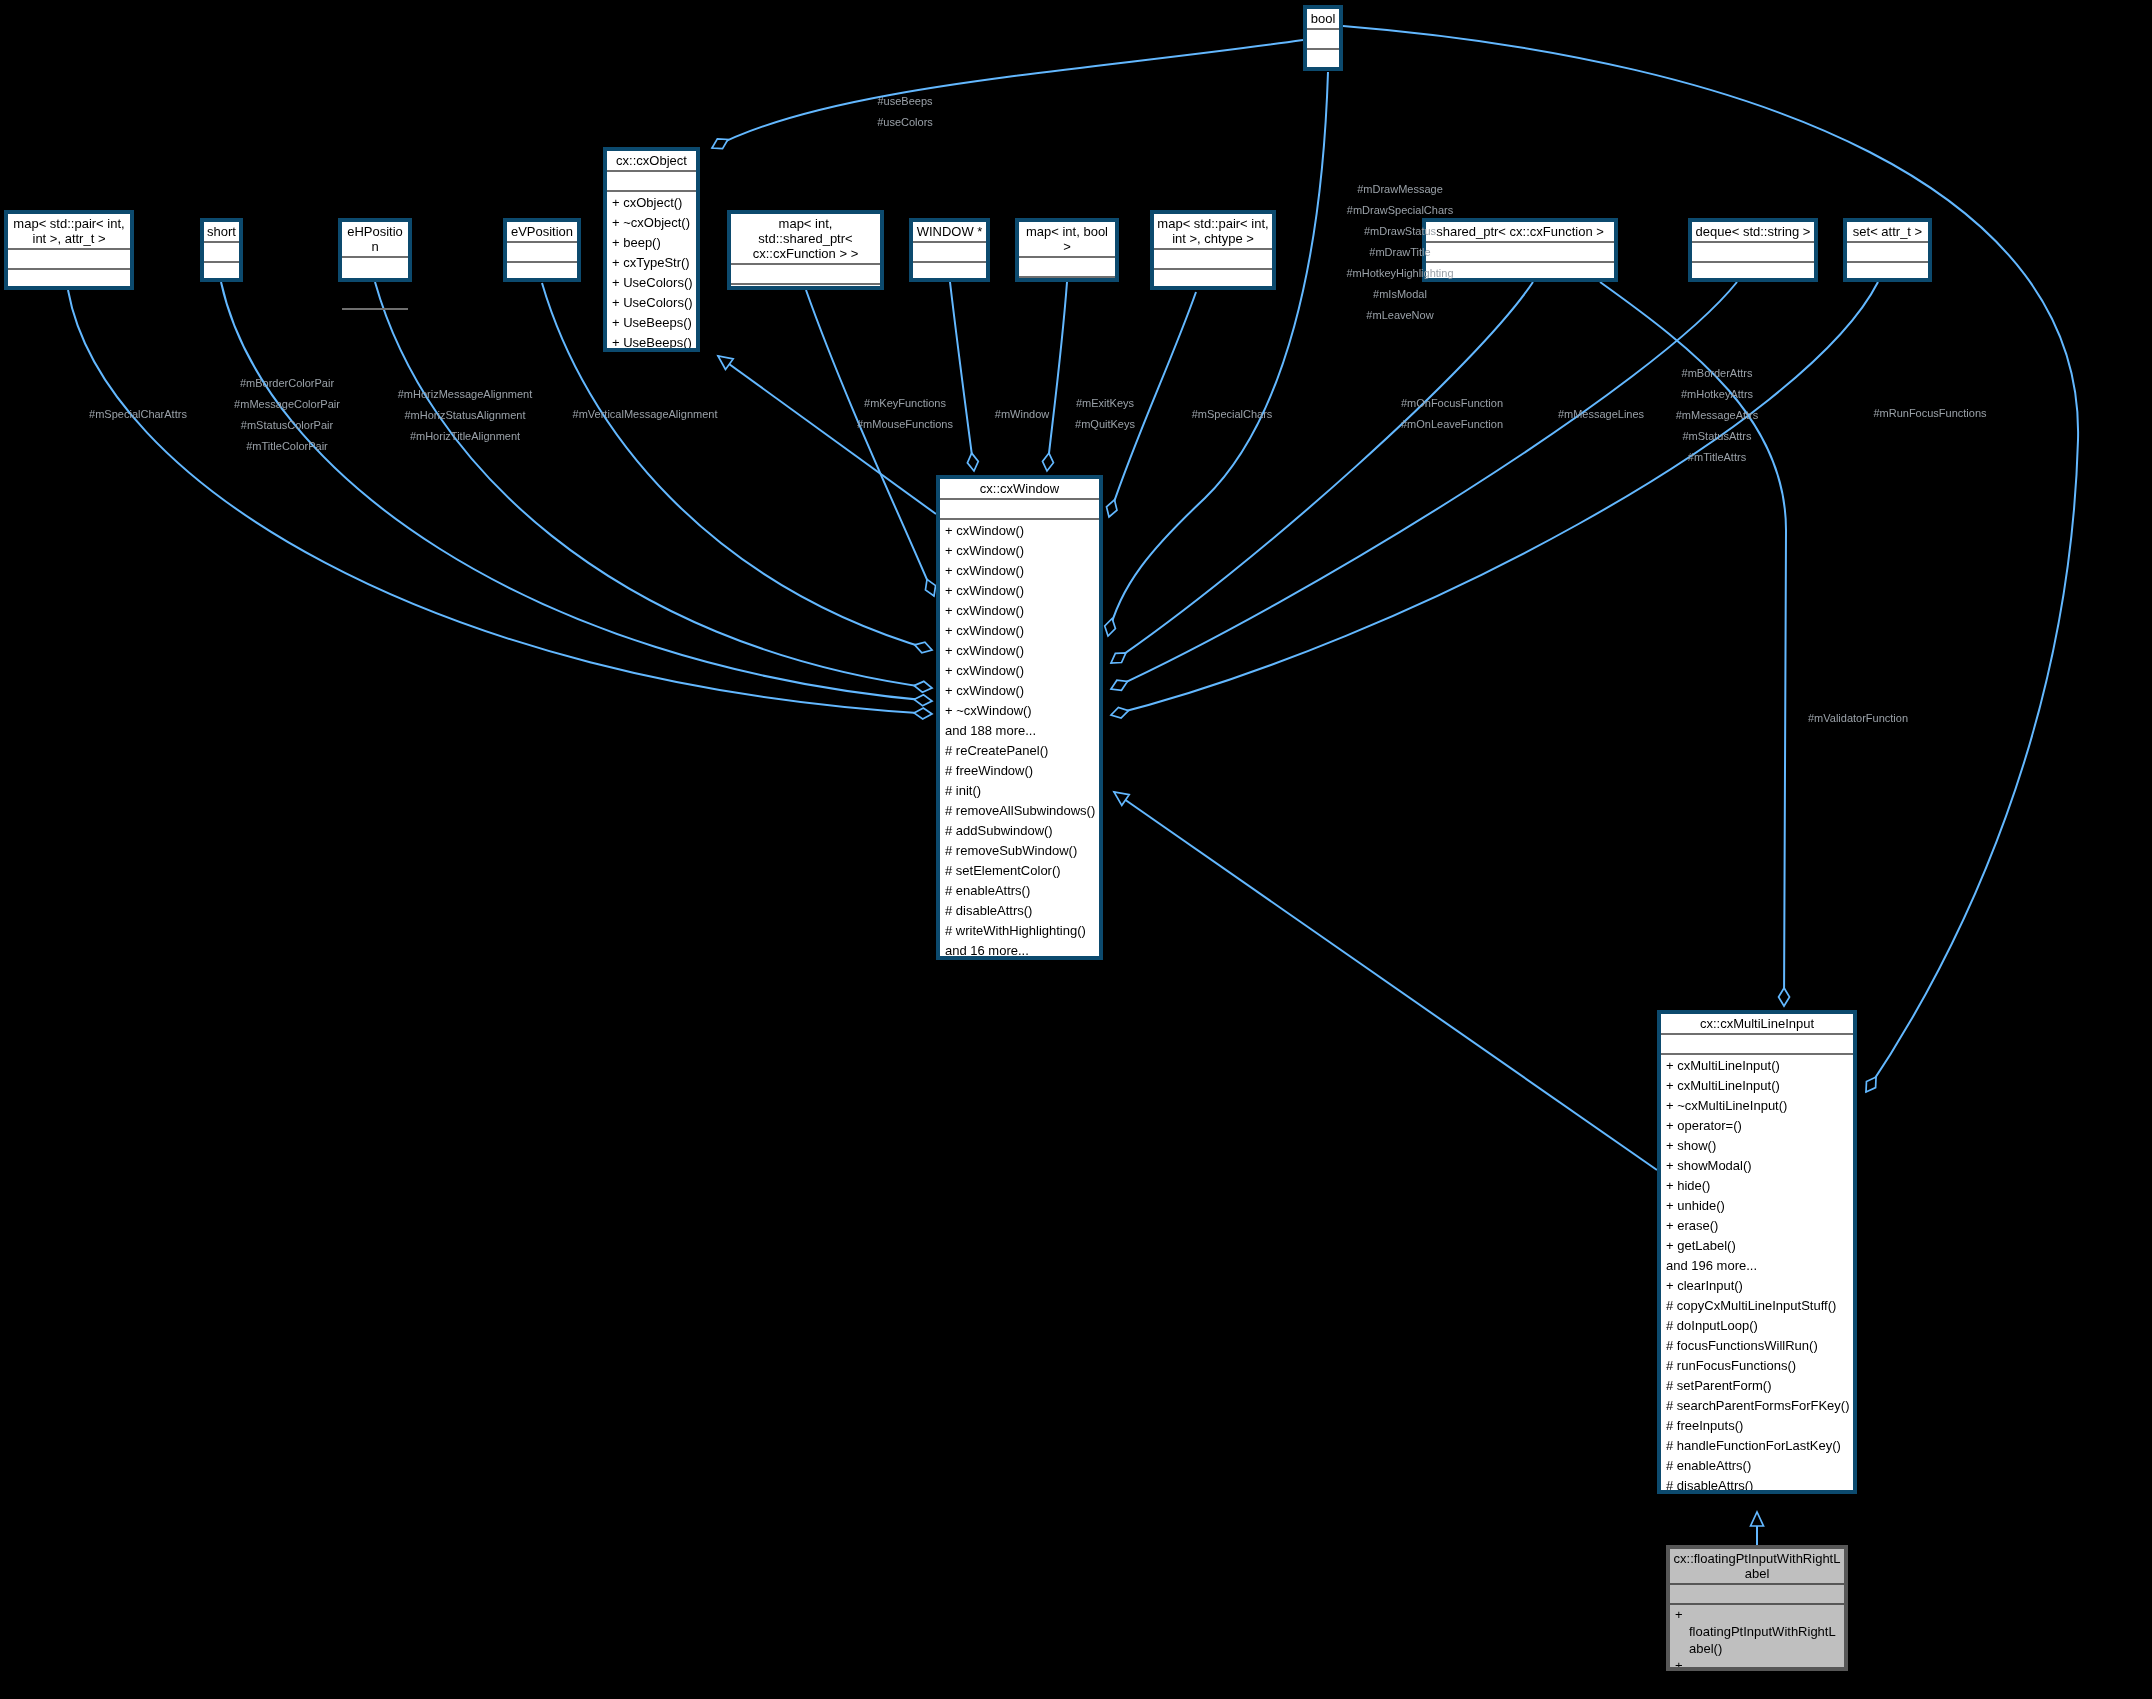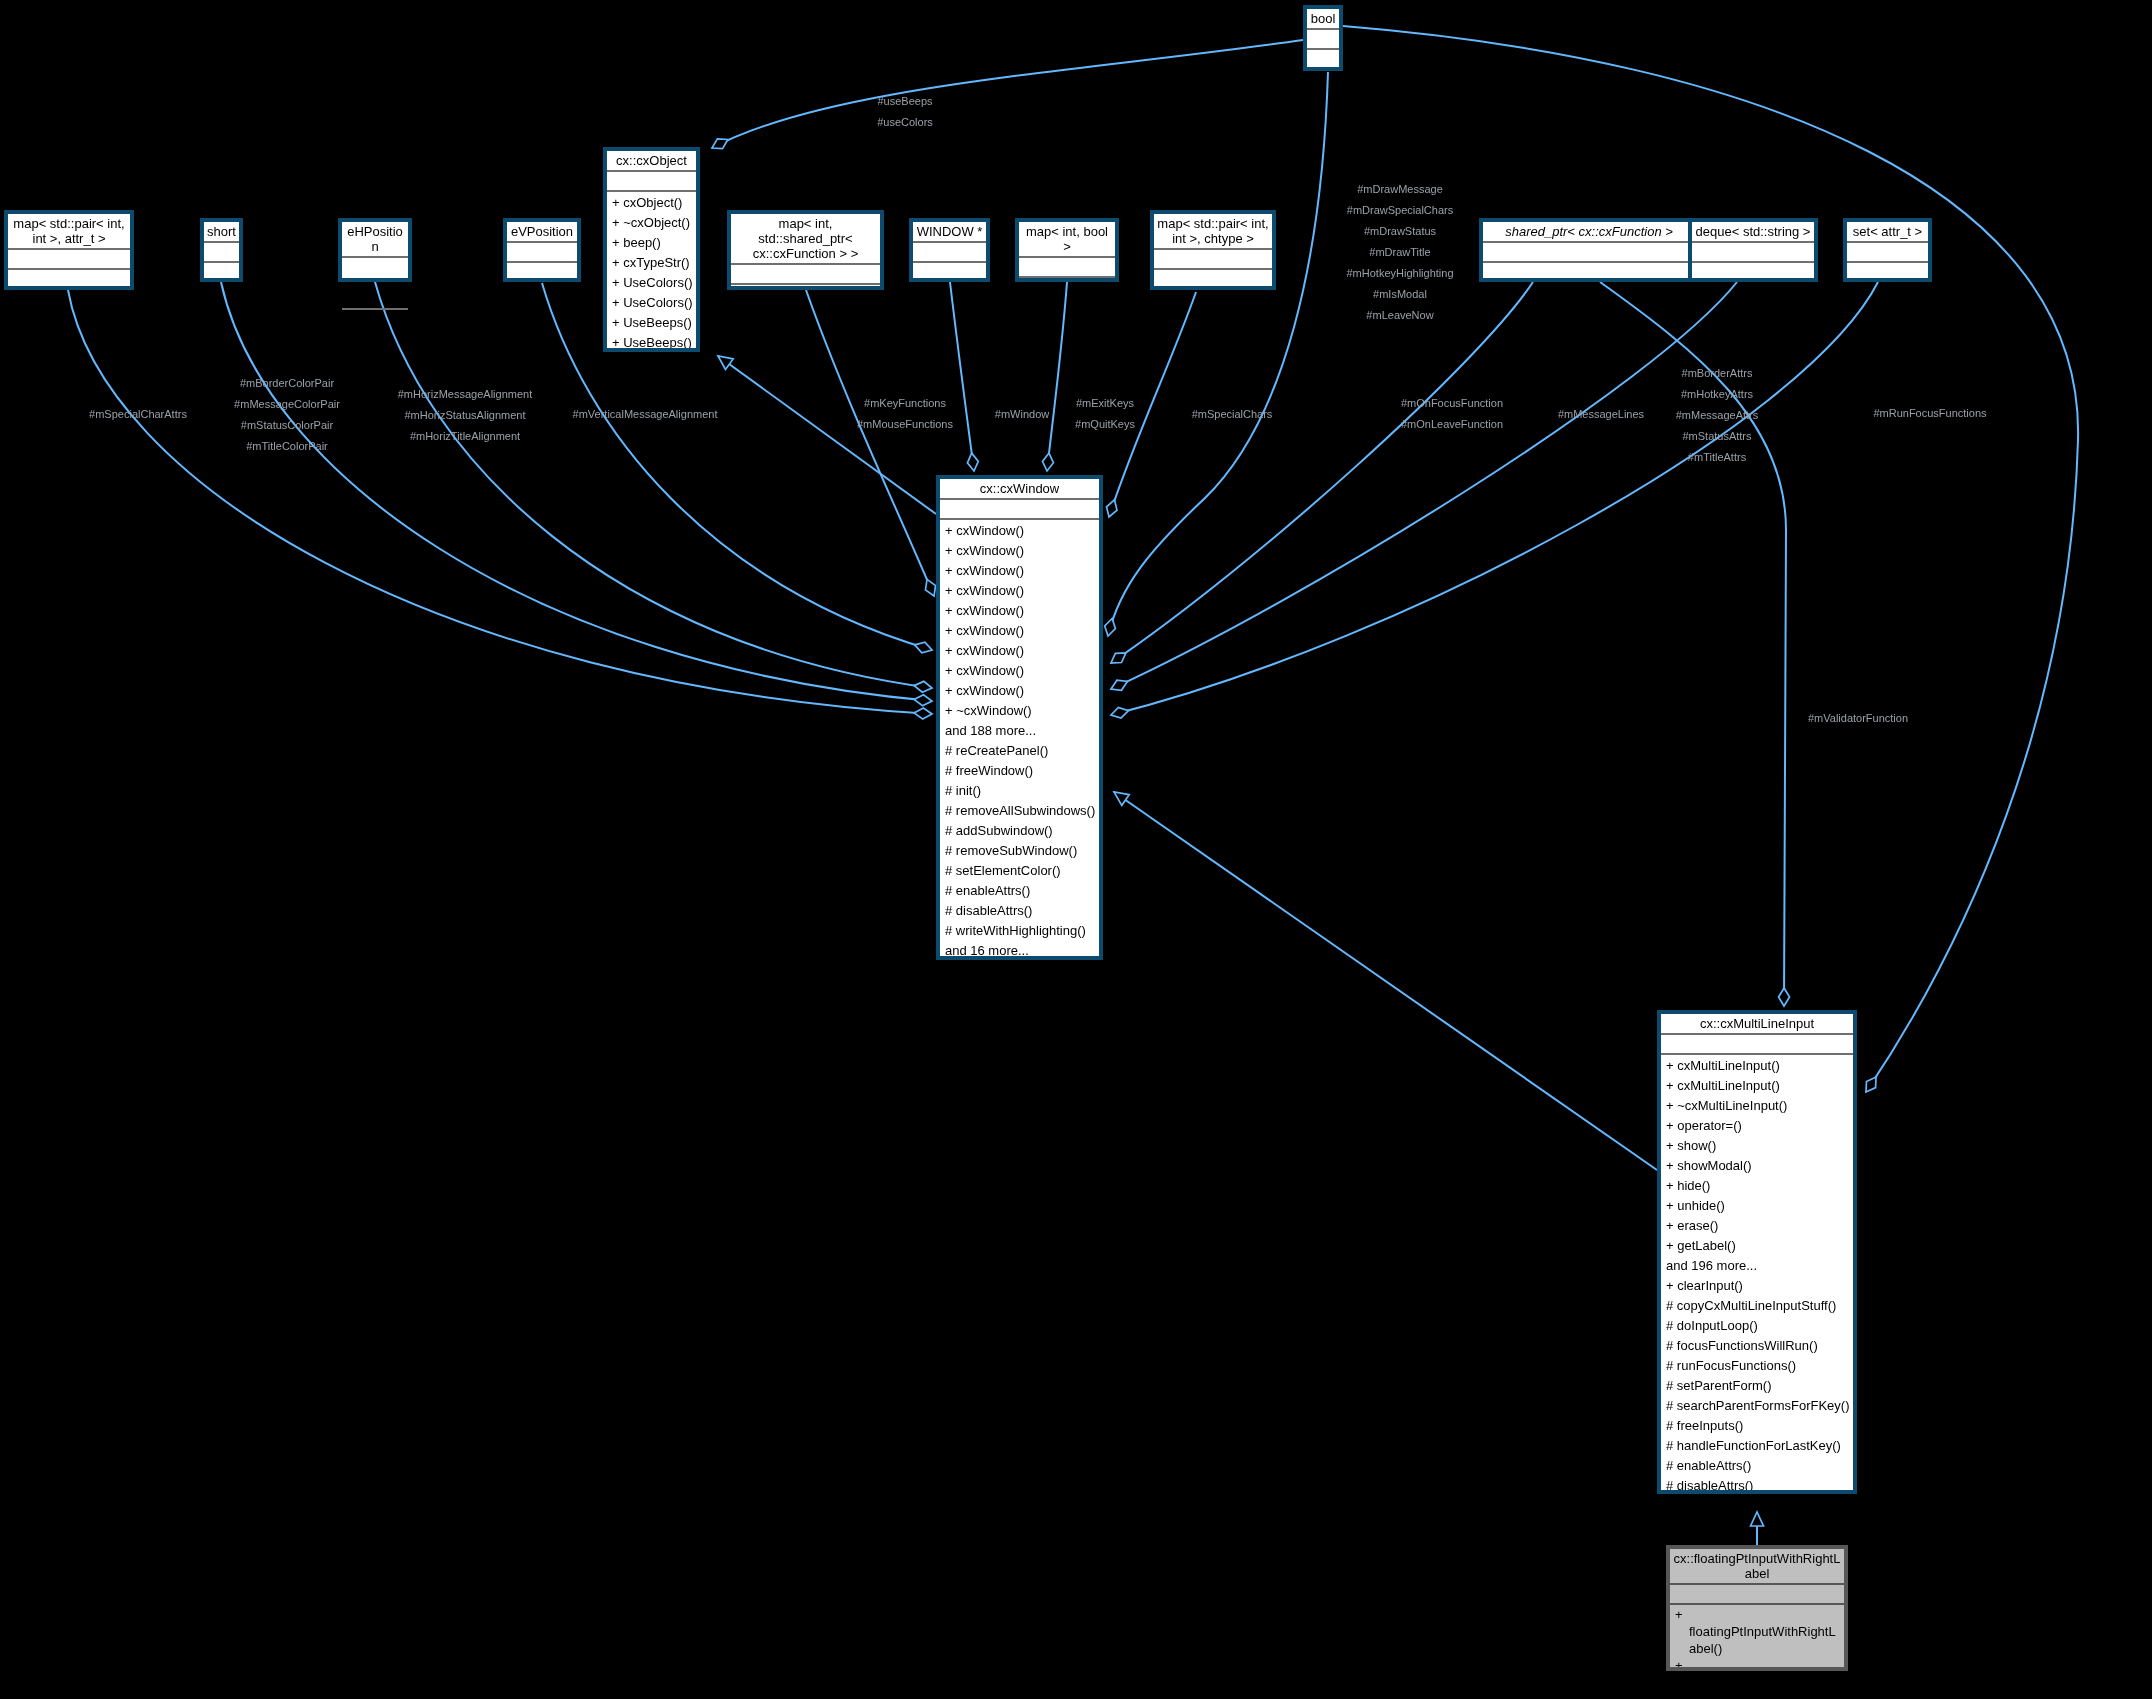--- a/index.html
+++ b/index.html
@@ -128,21 +128,21 @@
     <div class="uattr"></div>
     <div class="umeth"></div>
   </div>
 
   <div class="ubox" style="left:1150px;top:210px;width:126px;height:80px;">
     <div class="utitle">map&lt; std::pair&lt; int, int &gt;, chtype &gt;</div>
     <div class="uattr"></div>
     <div class="umeth"></div>
   </div>
 
-  <div class="ubox" style="left:1479px;top:218px;width:220px;height:64px;font-style:italic;">
+  <div class="ubox" style="left:1422px;top:218px;width:196px;height:64px;">
     <div class="utitle">shared_ptr&lt; cx::cxFunction &gt;</div>
     <div class="uattr"></div>
     <div class="umeth"></div>
   </div>
 
   <div class="ubox" style="left:1688px;top:218px;width:130px;height:64px;">
     <div class="utitle">deque&lt; std::string &gt;</div>
     <div class="uattr"></div>
     <div class="umeth"></div>
   </div>

